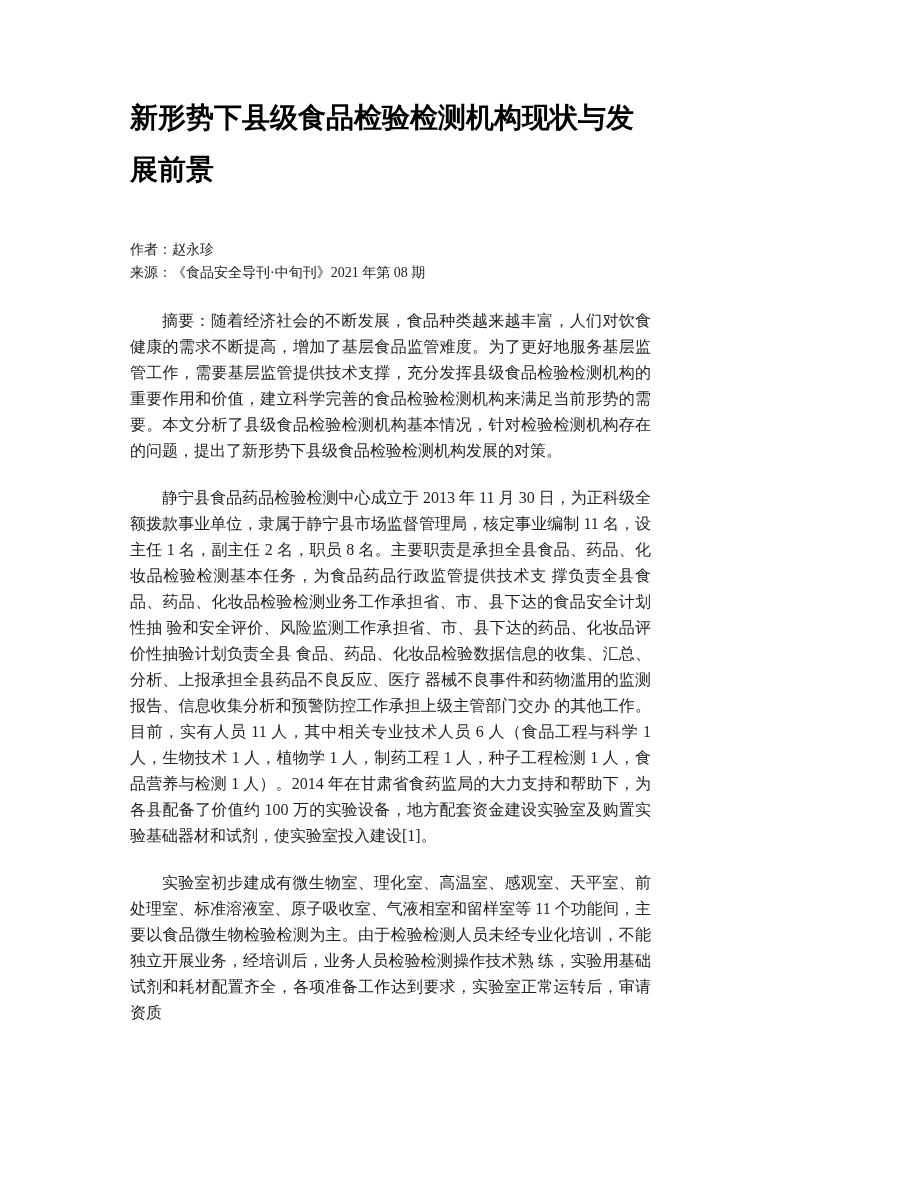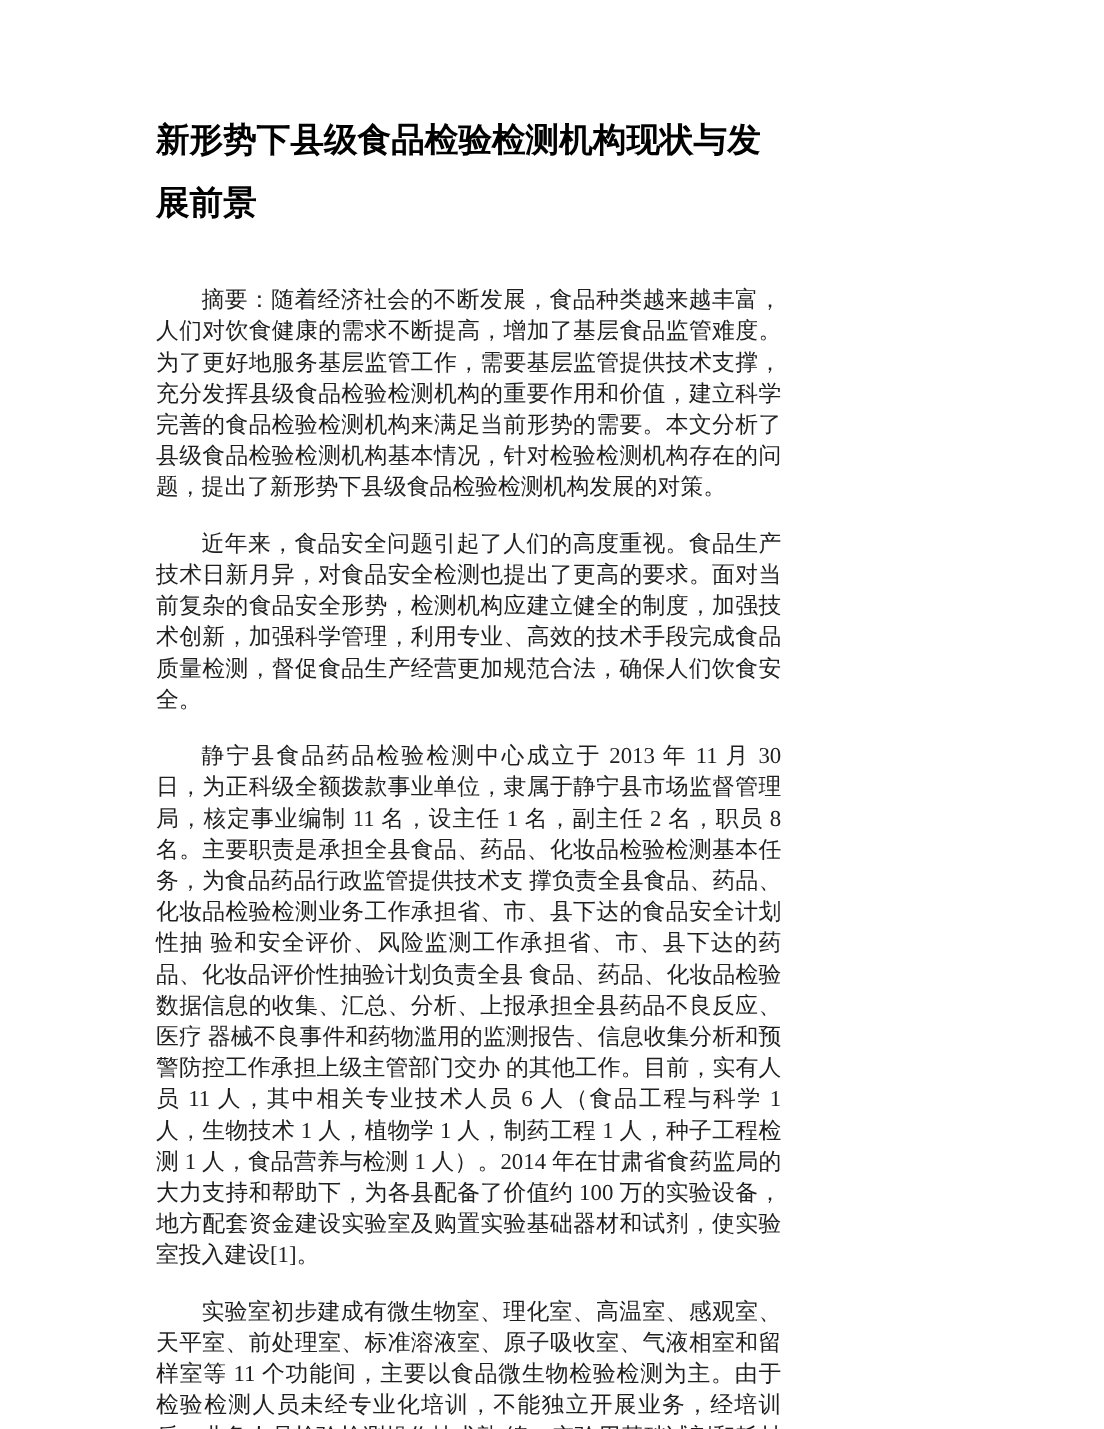--- a/index.html
+++ b/index.html
@@ -36,21 +36,21 @@
     color: #222222;
     margin: 0 0 24px 0;
   }
   .byline .byline-row {
     margin: 0;
   }
   .paragraphs {
     margin: 0;
   }
   p.body-para {
-    font-size: 19px;
+    font-size: 16px;
     line-height: 26px;
     text-align: justify;
     text-indent: 2em;
     margin: 0 0 21px 0;
     color: #1f1f1f;
   }
   p.section-heading {
     font-size: 15.5px;
     line-height: 26px;
     text-indent: 2em;
@@ -58,26 +58,29 @@
     color: #1f1f1f;
   }
 </style>
 </head>
 <body>
 
 <div class="page">
 
   <h1 class="doc-title">新形势下县级食品检验检测机构现状与发展前景</h1>
 
+  <div class="byline">
+    <div class="byline-row">作者：赵永珍</div>
+    <div class="byline-row">来源：《食品安全导刊·中旬刊》2021 年第 08 期</div>
+  </div>
 
   <div class="paragraphs">
     <p class="body-para">摘要：随着经济社会的不断发展，食品种类越来越丰富，人们对饮食健康的需求不断提高，增加了基层食品监管难度。为了更好地服务基层监管工作，需要基层监管提供技术支撑，充分发挥县级食品检验检测机构的重要作用和价值，建立科学完善的食品检验检测机构来满足当前形势的需要。本文分析了县级食品检验检测机构基本情况，针对检验检测机构存在的问题，提出了新形势下县级食品检验检测机构发展的对策。</p>
 
 
-    <p class="body-para">近年来，食品安全问题引起了人们的高度重视。食品生产技术日新月异，对食品安全检测也提出了更高的要求。面对当前复杂的食品安全形势，检测机构应建立健全的制度，加强技术创新，加强科学管理，利用专业、高效的技术手段完成食品质量检测，督促食品生产经营更加规范合法，确保人们饮食安全。</p>
 
 
     <p class="body-para">静宁县食品药品检验检测中心成立于 2013 年 11 月 30 日，为正科级全额拨款事业单位，隶属于静宁县市场监督管理局，核定事业编制 11 名，设主任 1 名，副主任 2 名，职员 8 名。主要职责是承担全县食品、药品、化妆品检验检测基本任务，为食品药品行政监管提供技术支 撑负责全县食品、药品、化妆品检验检测业务工作承担省、市、县下达的食品安全计划性抽 验和安全评价、风险监测工作承担省、市、县下达的药品、化妆品评价性抽验计划负责全县 食品、药品、化妆品检验数据信息的收集、汇总、分析、上报承担全县药品不良反应、医疗 器械不良事件和药物滥用的监测报告、信息收集分析和预警防控工作承担上级主管部门交办 的其他工作。目前，实有人员 11 人，其中相关专业技术人员 6 人（食品工程与科学 1 人，生物技术 1 人，植物学 1 人，制药工程 1 人，种子工程检测 1 人，食品营养与检测 1 人）。2014 年在甘肃省食药监局的大力支持和帮助下，为各县配备了价值约 100 万的实验设备，地方配套资金建设实验室及购置实验基础器材和试剂，使实验室投入建设[1]。</p>
 
     <p class="body-para">实验室初步建成有微生物室、理化室、高温室、感观室、天平室、前处理室、标准溶液室、原子吸收室、气液相室和留样室等 11 个功能间，主要以食品微生物检验检测为主。由于检验检测人员未经专业化培训，不能独立开展业务，经培训后，业务人员检验检测操作技术熟 练，实验用基础试剂和耗材配置齐全，各项准备工作达到要求，实验室正常运转后，审请资质</p>
   </div>
 
 </div>
 
 </body></html>

